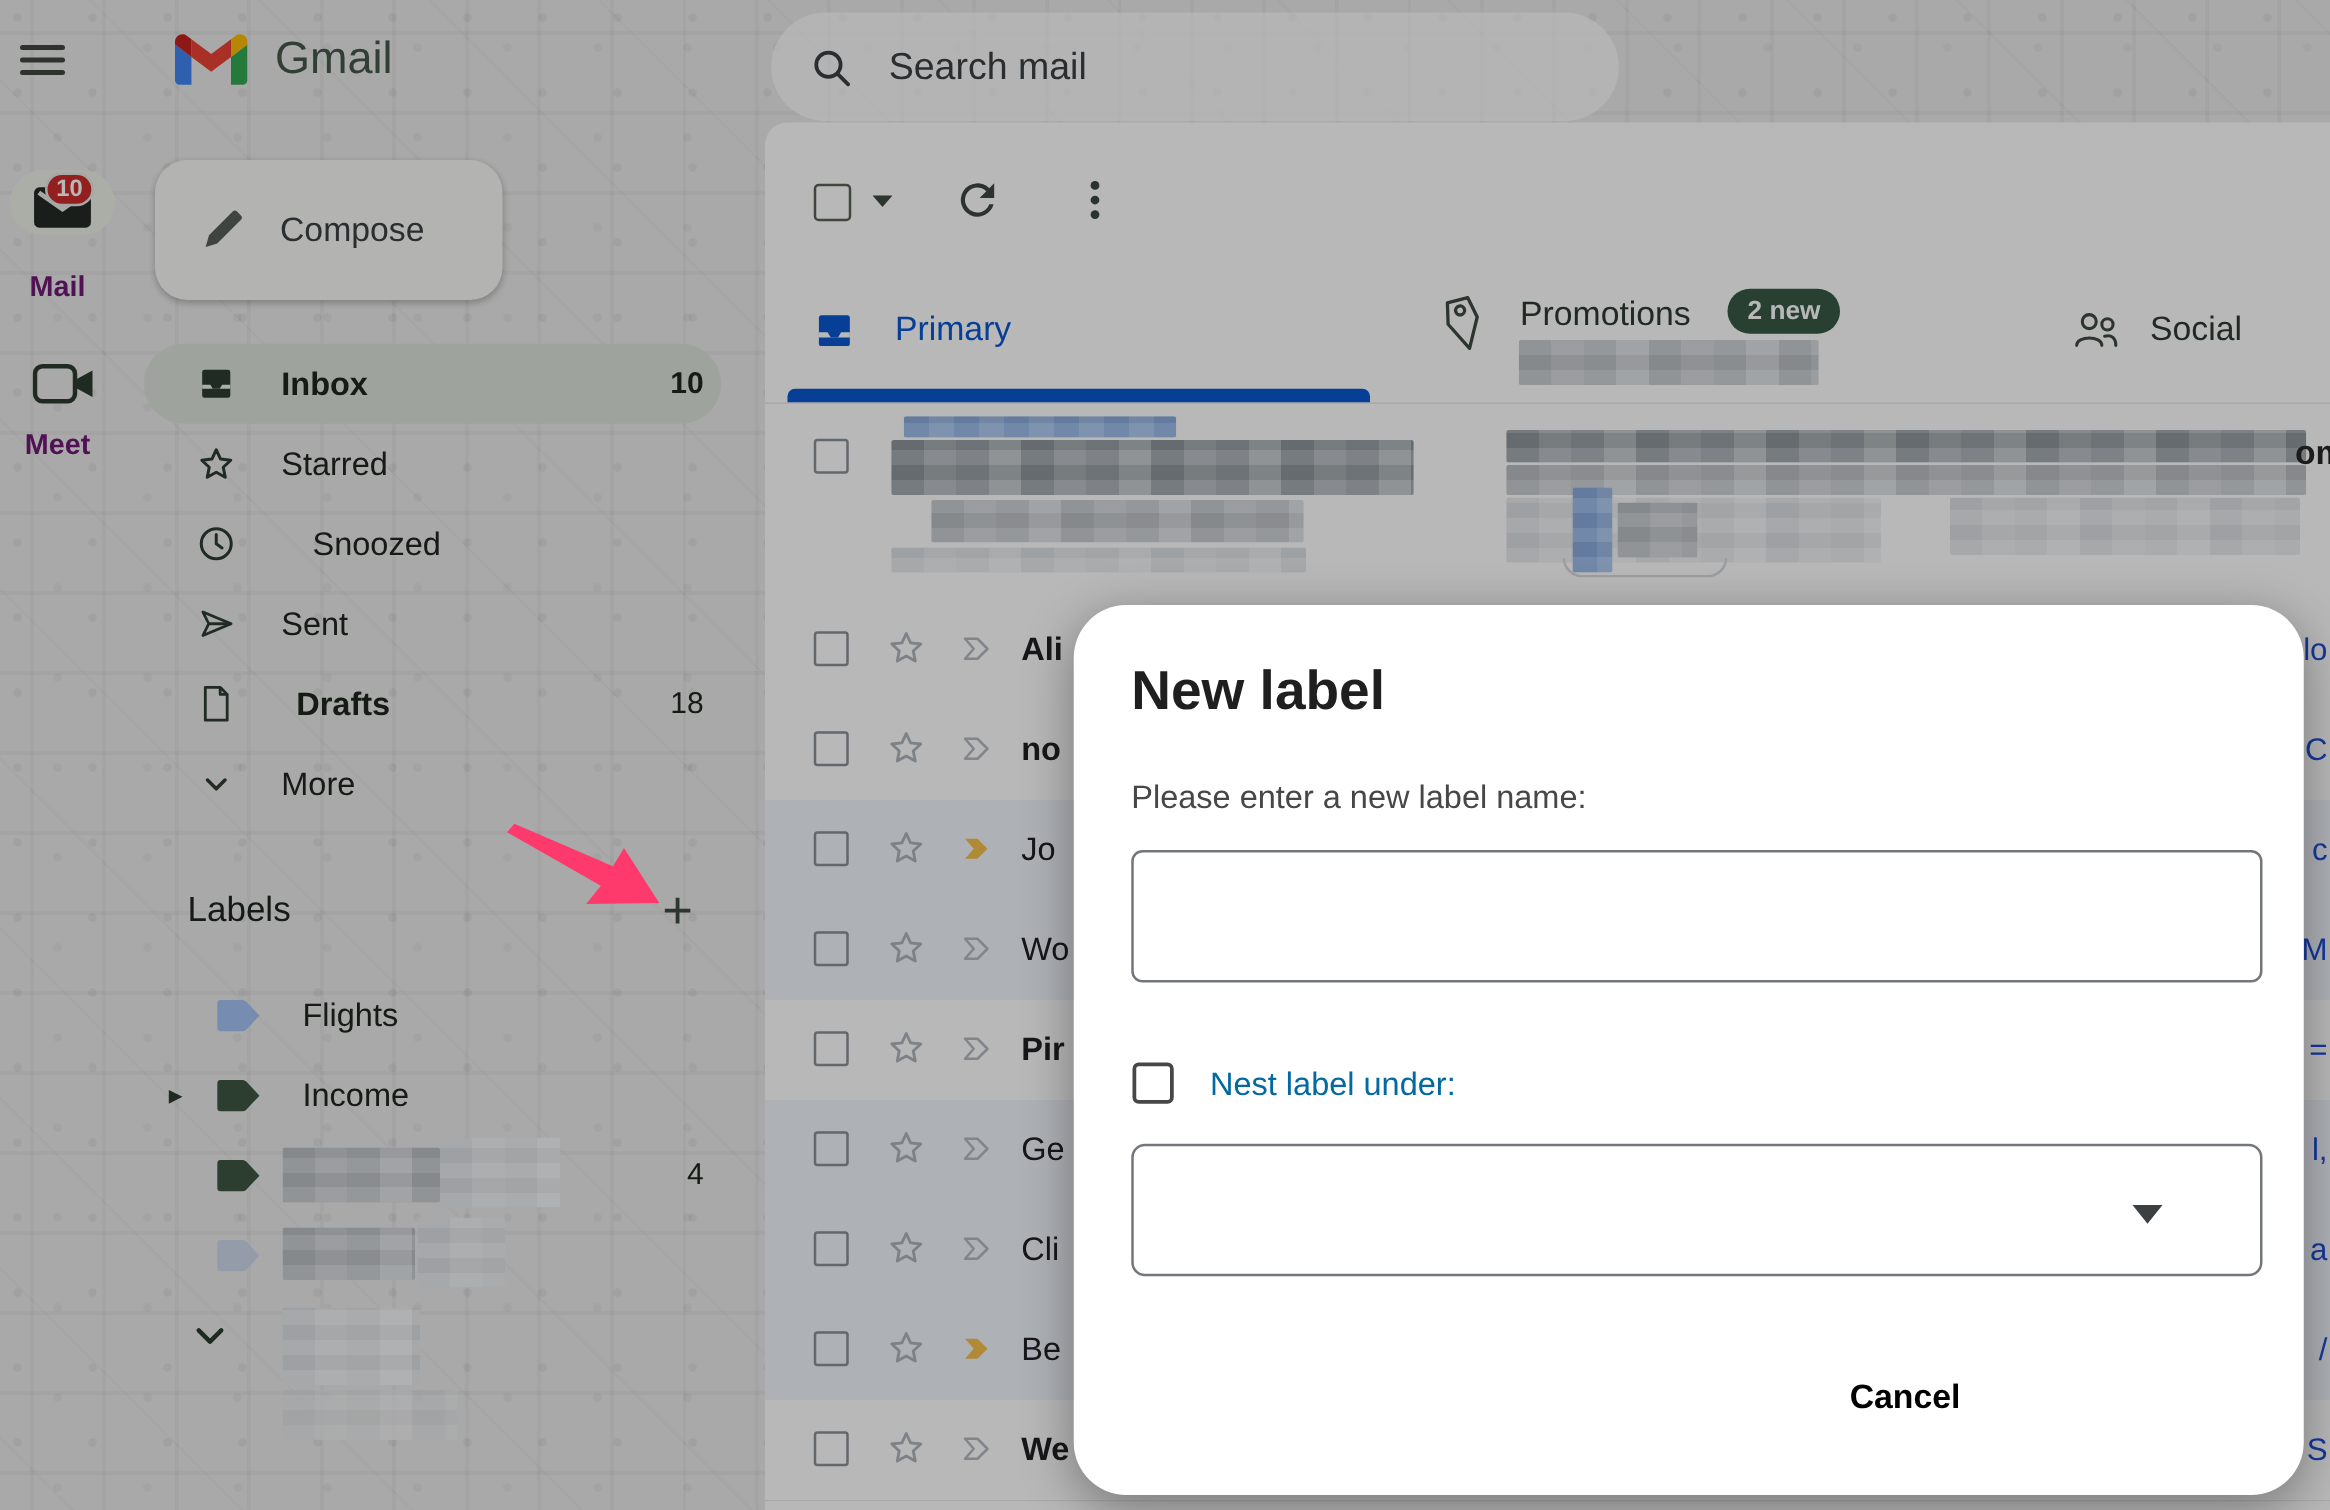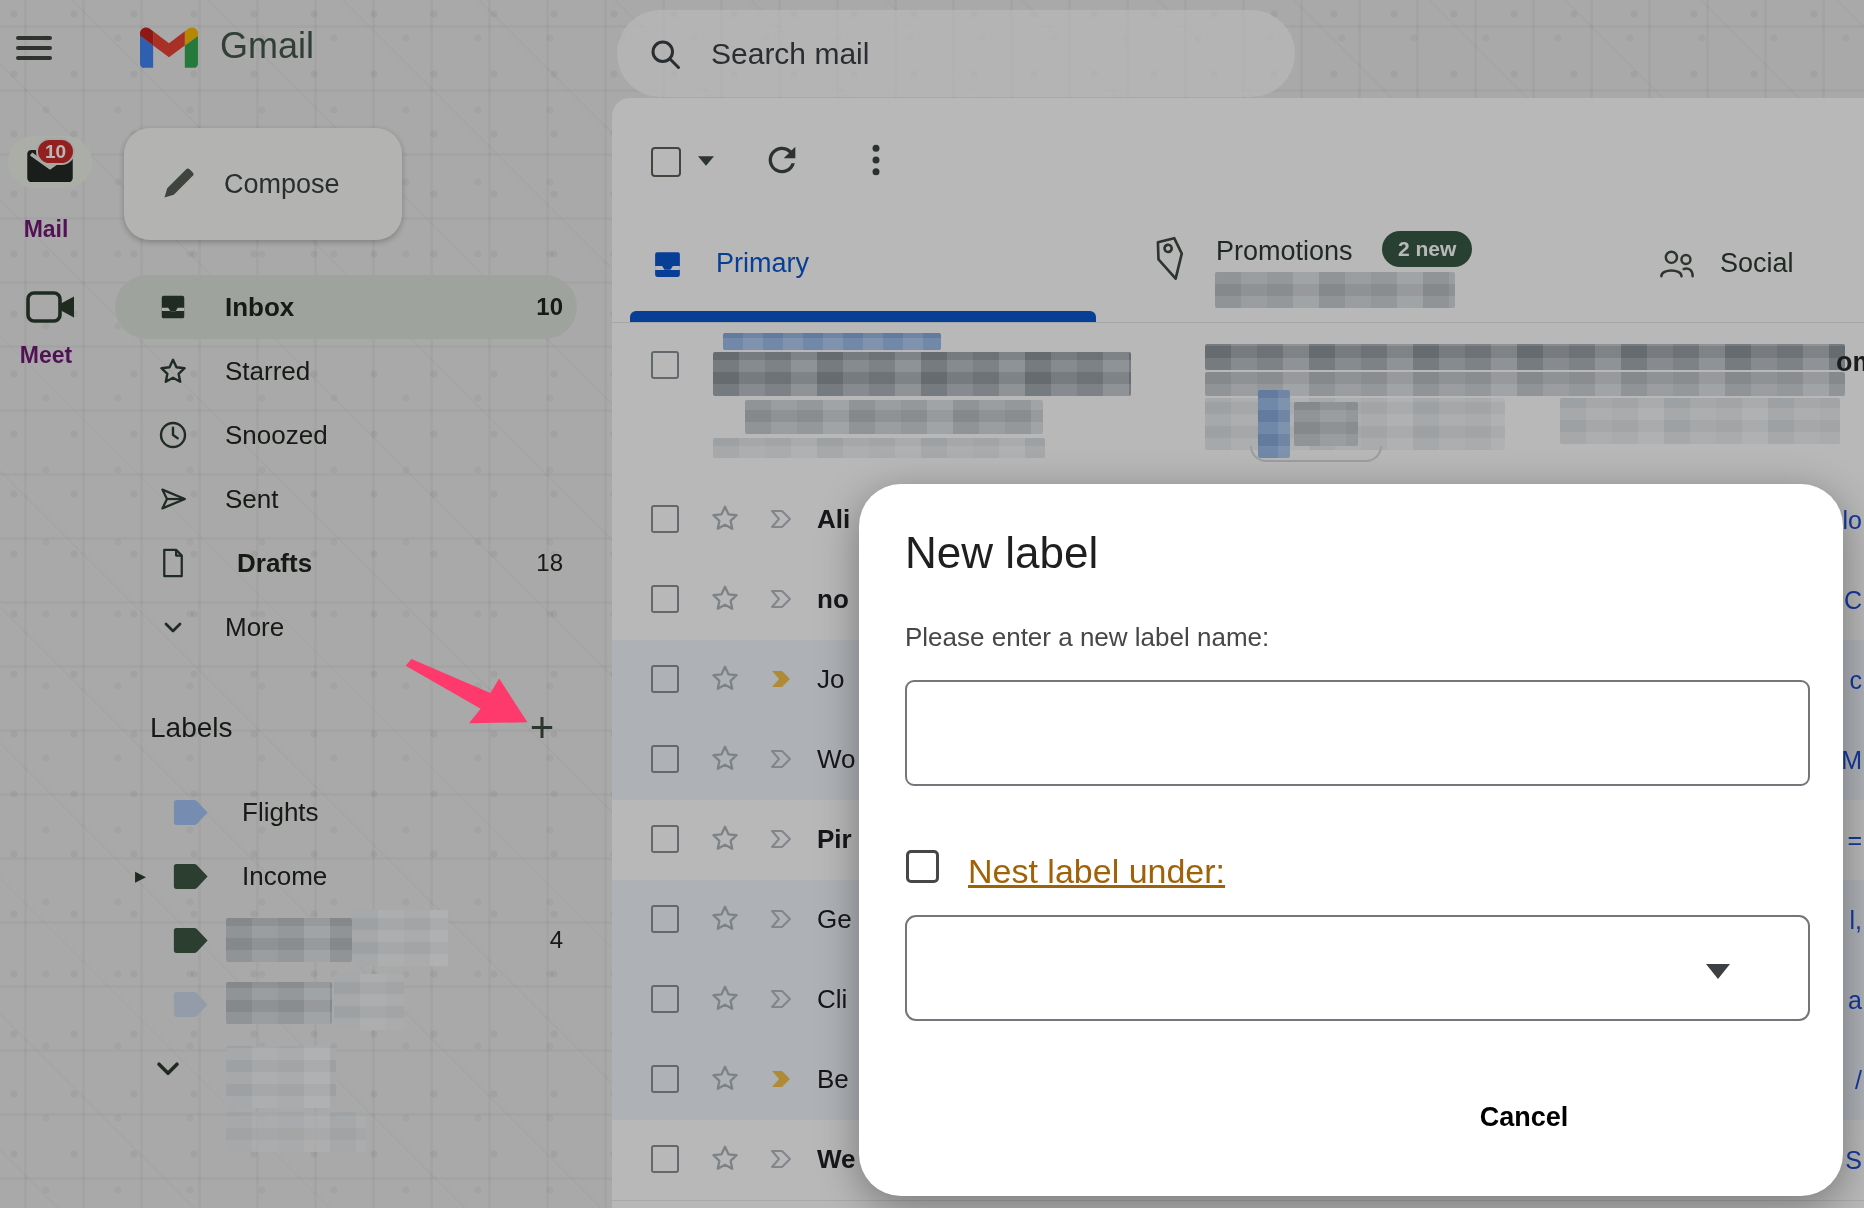--- a/index.html
+++ b/index.html
@@ -80,26 +80,26 @@
   .rstar{position:absolute;left:97px;top:22px;width:32px;height:32px;cursor:pointer;}
   .rmark{position:absolute;left:158px;top:28px;width:26px;height:22px;cursor:pointer;}
   .rsender{position:absolute;left:205px;top:24px;font-size:26px;color:#202124;white-space:nowrap;}
   .mrow.unread .rsender{font-weight:700;}
   .rfrag{position:absolute;right:2px;top:26px;font-size:25px;color:#1d4ed8;white-space:nowrap;}
   
   .dim{inset:0;background:rgba(0,0,0,.28);z-index:5;}
   
   .modal{left:859px;top:484px;width:984px;height:712px;background:#fff;border-radius:42px;z-index:10;
     box-shadow:0 10px 40px rgba(0,0,0,.35);}
-  .m-title{left:46px;top:44px;font-size:44px;font-weight:400;color:#1f1f1f;}
+  .m-title{left:46px;top:44px;font-size:44px;font-weight:700;color:#1f1f1f;}
   .m-prompt{left:46px;top:138px;font-size:26px;color:#474747;}
   .m-input{left:46px;top:196px;width:905px;height:106px;border:2px solid #73777b;border-radius:9px;box-sizing:border-box;
     font-size:26px;padding:0 18px;font-family:"Liberation Sans",sans-serif;outline:none;color:#1f1f1f;background:#fff;}
   .m-check{left:47px;top:366px;width:33px;height:33px;border:3px solid #474747;border-radius:5px;box-sizing:border-box;cursor:pointer;}
-  .m-nest{left:109px;top:368px;font-size:34px;color:#a16207;text-decoration:underline;}
+  .m-nest{left:109px;top:368px;font-size:26px;color:#0369a1;}
   .m-select{left:46px;top:431px;width:905px;height:106px;border:2px solid #73777b;border-radius:11px;box-sizing:border-box;cursor:pointer;}
   .m-caret{left:845px;top:478px;width:0;height:0;border-left:12px solid transparent;border-right:12px solid transparent;
     border-top:15px solid #3c4043;}
   .m-cancel{left:600px;top:600px;width:130px;height:66px;display:flex;align-items:center;justify-content:center;
     font-size:27px;font-weight:700;color:#000000;cursor:pointer;border-radius:33px;}
   .m-create{left:760px;top:593px;width:178px;height:75px;border-radius:38px;background:#f0f1f1;
     display:flex;align-items:center;justify-content:center;font-size:27px;font-weight:500;color:#9aa0a6;cursor:default;}
   
   .anno{left:404px;top:658px;width:128px;height:76px;z-index:11;}
   svg{display:block;}
@@ -177,21 +177,21 @@
 </div>
 <div class="abs navrow" style="top:339px;">
   <span class="nicon">
     <svg width="32" height="32" viewBox="0 0 24 24" fill="none" stroke="#2d3c31" stroke-width="1.8" stroke-linejoin="round">
       <path d="M12 3.6l2.6 5.6 6.1.7-4.5 4.2 1.2 6-5.4-3-5.4 3 1.2-6L3.3 9.9l6.1-.7z"></path>
     </svg>
   </span>
   <span class="nlabel">Starred</span>
   <span class="ncount"></span>
 </div>
-<div class="abs navrow" style="top:403px;">
+<div class="abs navrow" style="top:403px;gap:25px;">
   <span class="nicon">
     <svg width="32" height="32" viewBox="0 0 24 24" fill="none" stroke="#2d3c31" stroke-width="1.8" stroke-linecap="round">
       <circle cx="12" cy="12" r="9"></circle>
         <path d="M12 6.5V12l3.5 2.5"></path>
     </svg>
   </span>
   <span class="nlabel">Snoozed</span>
   <span class="ncount"></span>
 </div>
 <div class="abs navrow" style="top:467px;">

